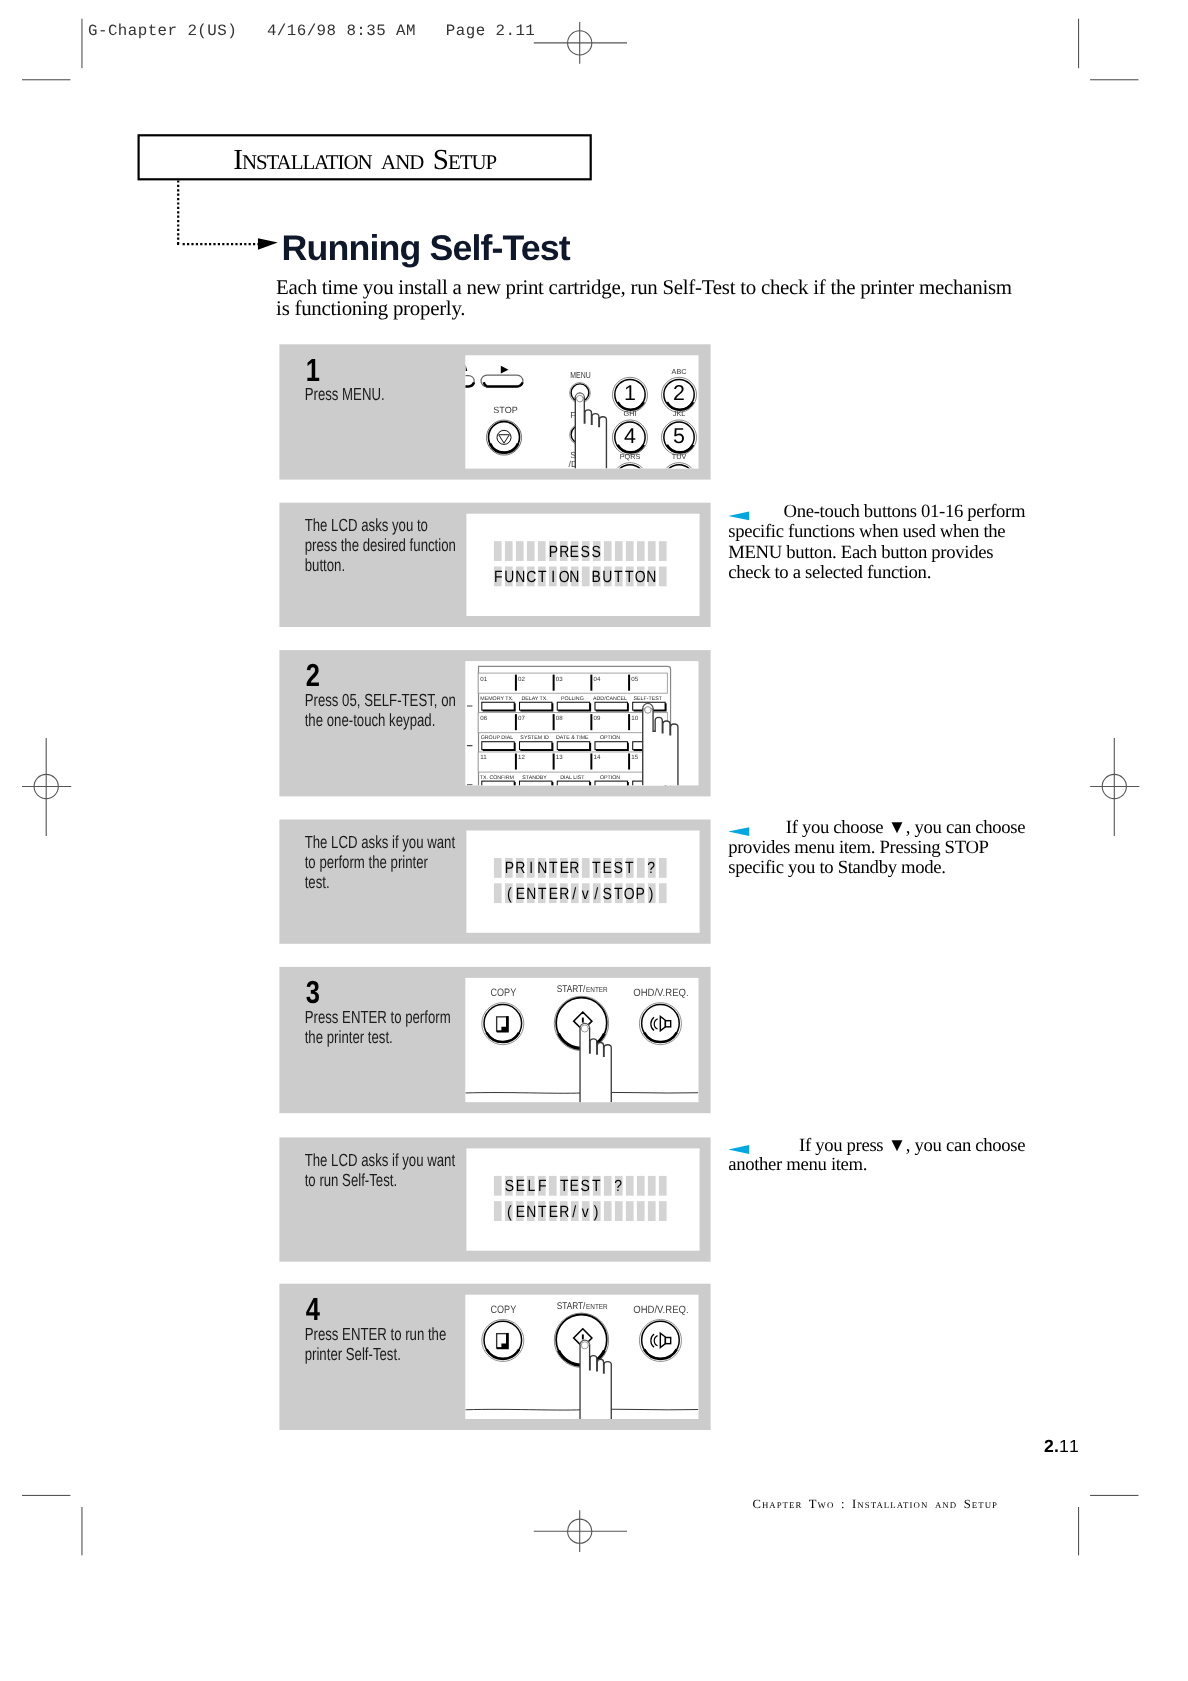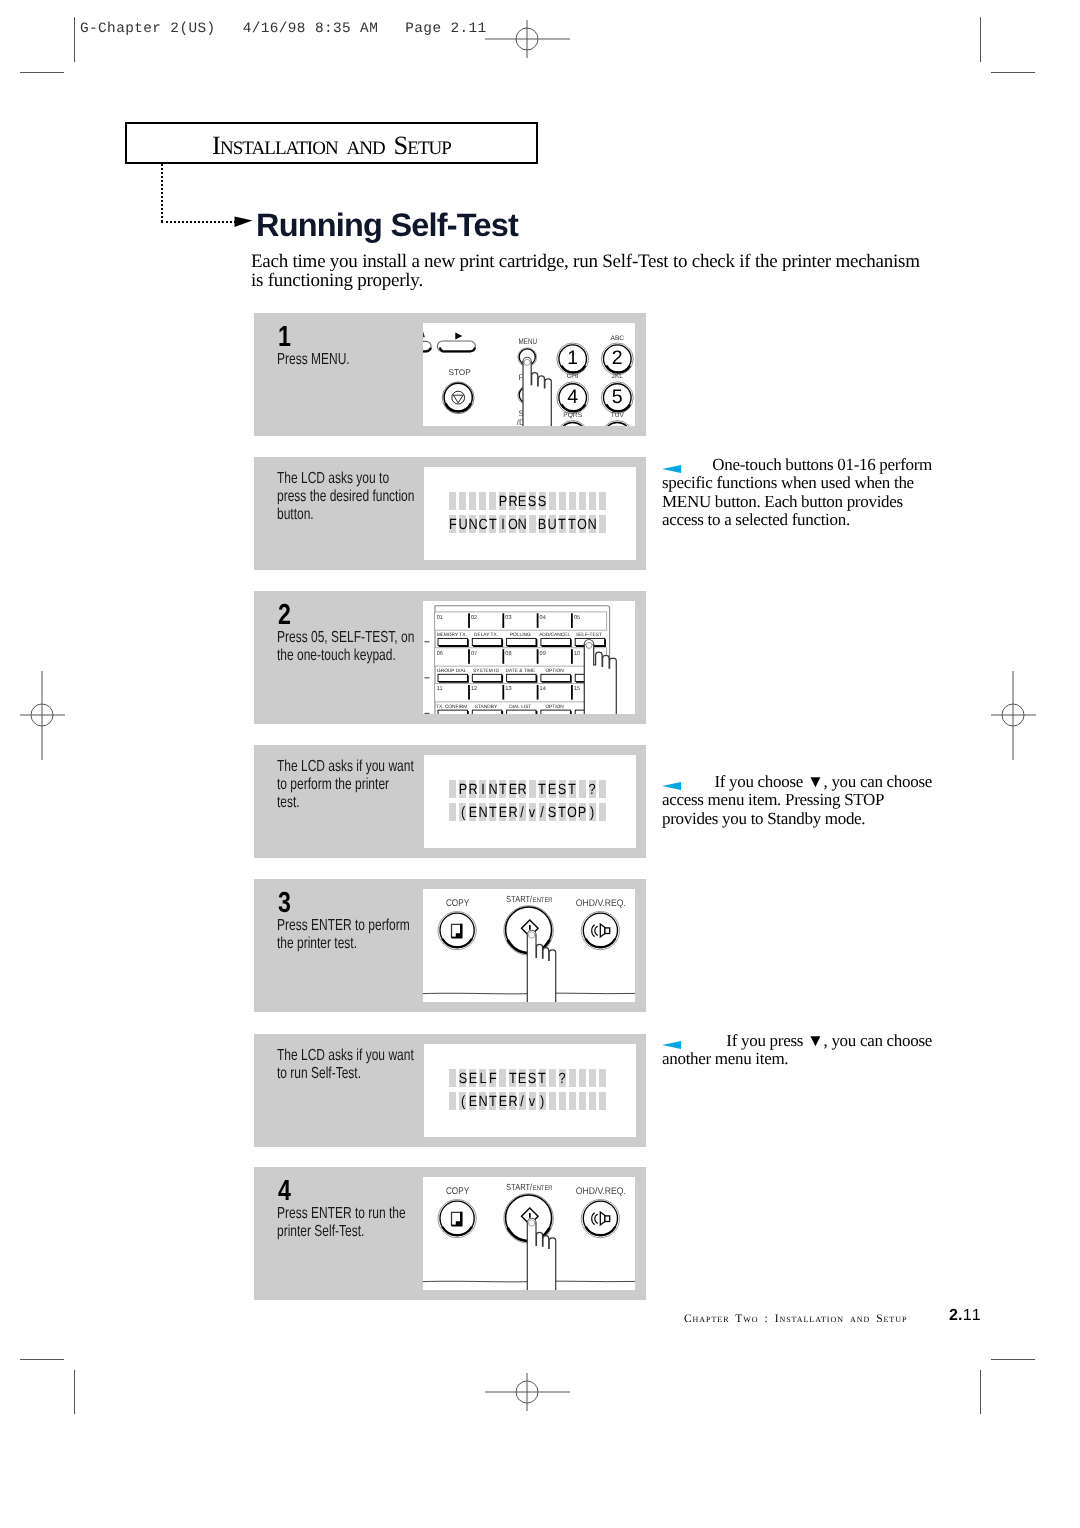--- a/index.html
+++ b/index.html
@@ -688,37 +688,37 @@
     </svg>
   </div>
 </div>
 
 <div class="note" style="left:662px;top:456px;width:270px;">
   <span class="tri"></span>
   <div>
       <div>One-touch buttons 01-16 perform</div>
       <div>specific functions when used when the</div>
       <div>MENU button. Each button provides</div>
-      <div>access to a selected function.</div>
-    </div>
-</div>
-<div class="note" style="left:662px;top:773px;width:270px;">
+      <div>check to a selected function.</div>
+    </div>
+</div>
+<div class="note" style="left:662px;top:743px;width:270px;">
   <span class="tri"></span>
   <div>
       <div>If you choose ▼, you can choose</div>
-      <div>access menu item. Pressing STOP</div>
-      <div>provides you to Standby mode.</div>
+      <div>provides menu item. Pressing STOP</div>
+      <div>specific you to Standby mode.</div>
     </div>
 </div>
 <div class="note" style="left:662px;top:1032px;width:270px;">
   <span class="tri"></span>
   <div>
       <div>If you press ▼, you can choose</div>
       <div>another menu item.</div>
     </div>
 </div>
 
-<div class="footer" style="left:684px;top:1313px;font-size:11.5px;letter-spacing:0.95px;word-spacing:2.2px;text-align:right;">
+<div class="footer" style="left:684px;top:1362px;font-size:11.5px;letter-spacing:0.95px;word-spacing:2.2px;text-align:right;">
   <span class="sc">Chapter Two : Installation and Setup</span>
 </div>
 <div style="position:absolute;left:949px;top:1308px;font-family:'Liberation Sans',sans-serif;font-size:16px;line-height:1;">
   <span style="font-weight:bold;letter-spacing:0.2px;">2.</span><span style="letter-spacing:1.3px;margin-left:0px;">11</span>
 </div>
 
 </body></html>

